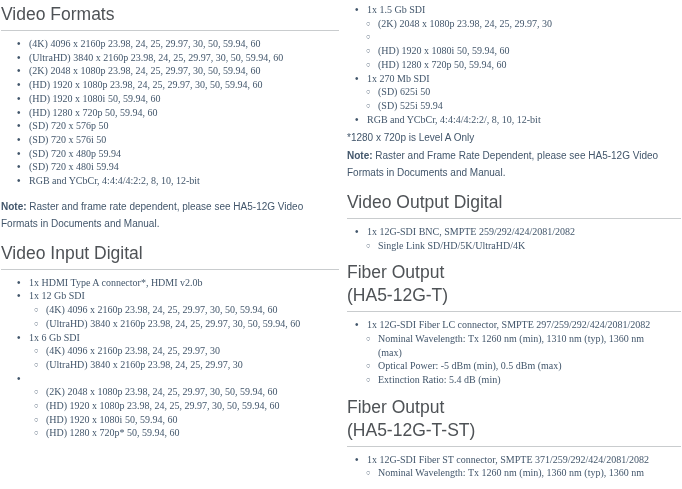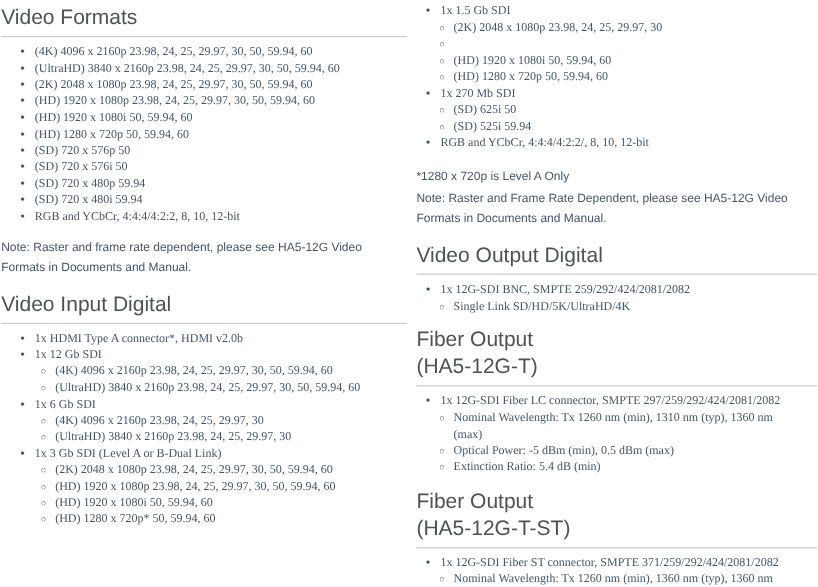--- a/index.html
+++ b/index.html
@@ -45,23 +45,23 @@
   .col-right li.l2 { padding-left: 19px; }
   .item-text { display: block; font-family: Liberation Serif, serif; }
   .item-line { white-space: nowrap; }
 
   p.note, p.footnote {
     margin: 10px 0 0 0;
     font-size: 10px;
     line-height: 17.5px;
     color: #42566b;
   }
-  p.footnote { margin-top: 13px; }
+  p.footnote { margin-top: 3px; }
   p.footnote + p.note { margin-top: 0; }
-  p.note strong { font-weight: normal; }
+  p.note strong { font-weight: bold; }
 </style>
 </head>
 <body>
 
 <div class="page">
     <div class="col col-left">
       <div class="heading">
         <div class="heading-line">Video Formats</div>
       </div>
       <ul class="spec-list">
@@ -176,23 +176,20 @@
           </span>
         </li>
         <li class="item l2">
           <span class="marker m2">○</span>
           <span class="item-text">
             <div class="item-line">(UltraHD) 3840 x 2160p 23.98, 24, 25, 29.97, 30</div>
           </span>
         </li>
         <li class="item l1">
           <span class="marker m1">•</span>
-          <span class="item-text">
-            <div class="item-line">1x 3 Gb SDI (Level A or B-Dual Link)</div>
-          </span>
         </li>
         <li class="item l2">
           <span class="marker m2">○</span>
           <span class="item-text">
             <div class="item-line">(2K) 2048 x 1080p 23.98, 24, 25, 29.97, 30, 50, 59.94, 60</div>
           </span>
         </li>
         <li class="item l2">
           <span class="marker m2">○</span>
           <span class="item-text">

